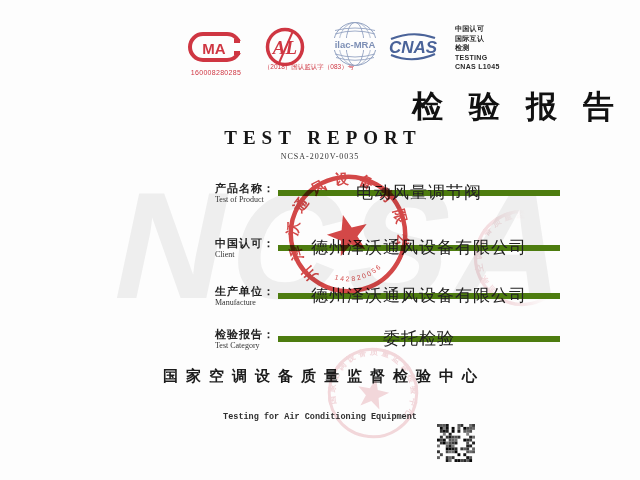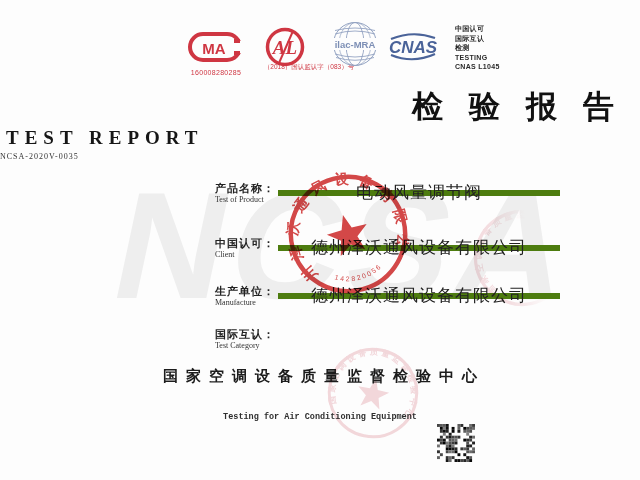--- a/index.html
+++ b/index.html
@@ -13,23 +13,23 @@
   .logo-caption { font-size:7px; color:#cf3642; letter-spacing:.3px; white-space:nowrap; margin-top:2px; }
   .cma-wrap { left:184px; top:31px; width:64px; }
   .cal-wrap { left:262px; top:26px; width:46px; }
   .cal-caption { position:absolute; left:246px; top:63px; width:126px; text-align:center; font-size:6.5px; color:#cf3642; white-space:nowrap; }
   .ilac-wrap { left:332px; top:21px; width:46px; }
   .cnas-wrap { left:386px; top:31px; width:54px; }
   .accr { position:absolute; left:455px; top:24px; font-size:7px; font-weight:bold; line-height:9.5px; color:#2a2a2a; letter-spacing:.3px; }
   
   .title-zh { position:absolute; top:86px; left:0; width:100%; text-align:right;
     font-size:31px; font-weight:bold; letter-spacing:26px; text-indent:26px; color:#111; }
-  .title-en { position:absolute; top:127px; left:0; width:100%; text-align:left;
+  .title-en { position:absolute; top:127px; left:0; width:100%; text-align:center;
     font-family:"Liberation Serif", serif; font-size:19px; font-weight:600; letter-spacing:6px; text-indent:6px; color:#161616; }
-  .report-no { position:absolute; top:152px; left:0; width:100%; text-align:left;
+  .report-no { position:absolute; top:152px; left:0; width:100%; text-align:center;
     font-family:"Liberation Serif", serif; font-size:8px; letter-spacing:1px; color:#333; }
   
   .watermark { position:absolute; left:118px; top:158px; font-size:152px; font-weight:bold;
     letter-spacing:6px; color:rgba(110,110,110,0.10); transform:skewX(-12deg);
     font-family:"Liberation Sans", sans-serif; pointer-events:none; }
   
   .field { position:absolute; left:215px; width:345px; height:18px; }
   .f-zh { position:absolute; left:0; top:0; font-size:11px; letter-spacing:1px; color:#222; font-weight:600; white-space:nowrap; }
   .f-en { position:absolute; left:0; top:14px; font-size:8px; color:#333; font-family:"Liberation Serif", serif; white-space:nowrap; }
   .f-line { position:absolute; left:63px; right:0; top:0; height:15px; border-bottom:6px solid #4d7c0f;
@@ -116,22 +116,23 @@
     <span class="f-zh">中国认可：</span>
     <span class="f-en">Client</span>
     <div class="f-line">德州泽沃通风设备有限公司</div>
   </div>
   <div class="field" style="top:284px">
     <span class="f-zh">生产单位：</span>
     <span class="f-en">Manufacture</span>
     <div class="f-line">德州泽沃通风设备有限公司</div>
   </div>
   <div class="field" style="top:327px">
-    <span class="f-zh">国际互认：</span>
+    <span class="f-zh">检验报告：</span>
     <span class="f-en">Test Category</span>
+    <div class="f-line">委托检验</div>
   </div>
 
   <div class="center-zh">国家空调设备质量监督检验中心</div>
   <div class="center-en en2">Testing for Air Conditioning Equipment</div>
 
   <svg class="stamp stamp-main" viewBox="0 0 130 130">
     <defs>
       <path id="arcTop" d="M 20,89 A 51,51 0 1 1 110,89" fill="none"></path>
       <path id="arcBot" d="M 25,91.5 A 48,48 0 0 0 105,91.5" fill="none"></path>
     </defs>

